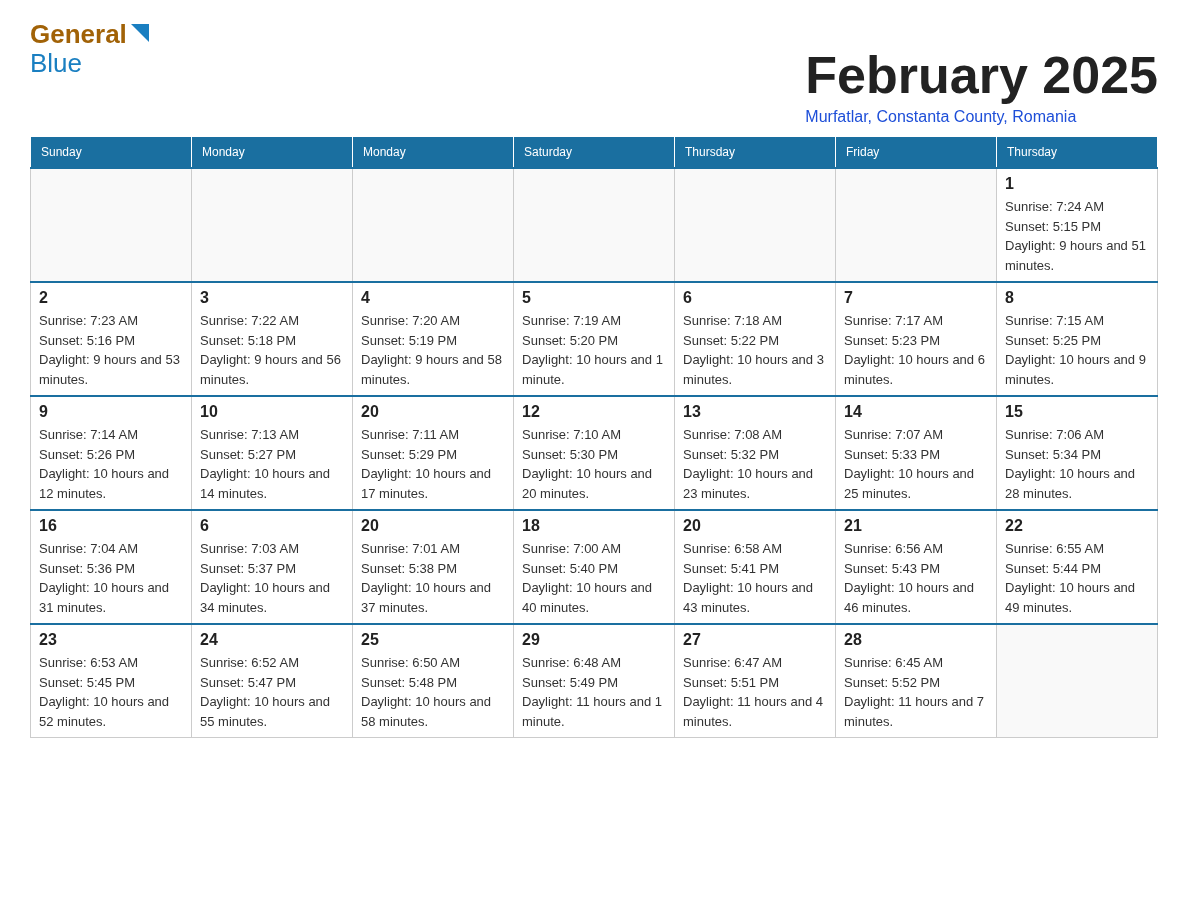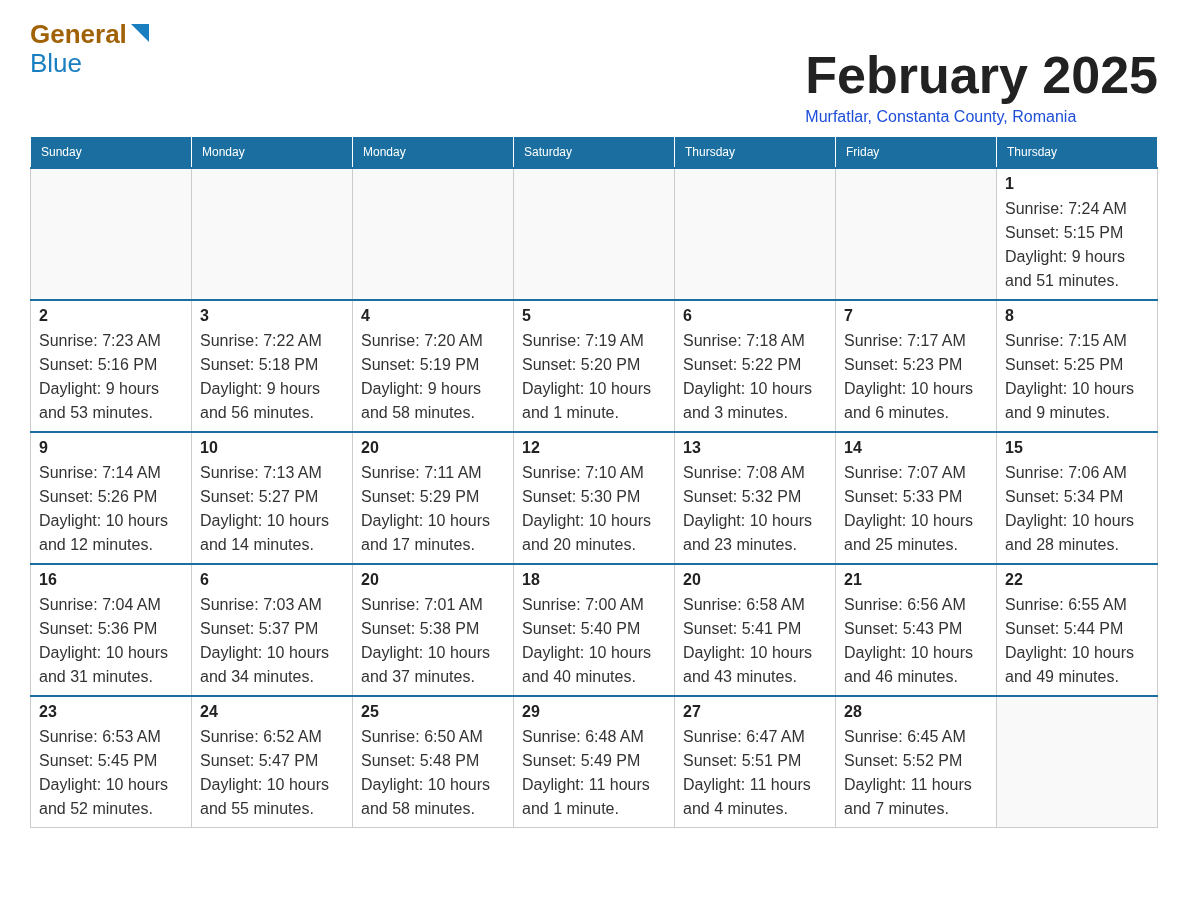--- a/index.html
+++ b/index.html
@@ -60,21 +60,21 @@
       border-top: 2px solid #1a6fa0;
     }
     .day-number {
       font-size: 16px;
       font-weight: bold;
       color: #222;
       margin-bottom: 4px;
       display: block;
     }
     .day-info {
-      font-size: 16px;
+      font-size: 13px;
       line-height: 1.5;
       color: #333;
     }
     .calendar tr:first-child td {
       border-top: 2px solid #1a6fa0;
     }
     
     .logo-wrapper {
       display: flex;
       align-items: center;

